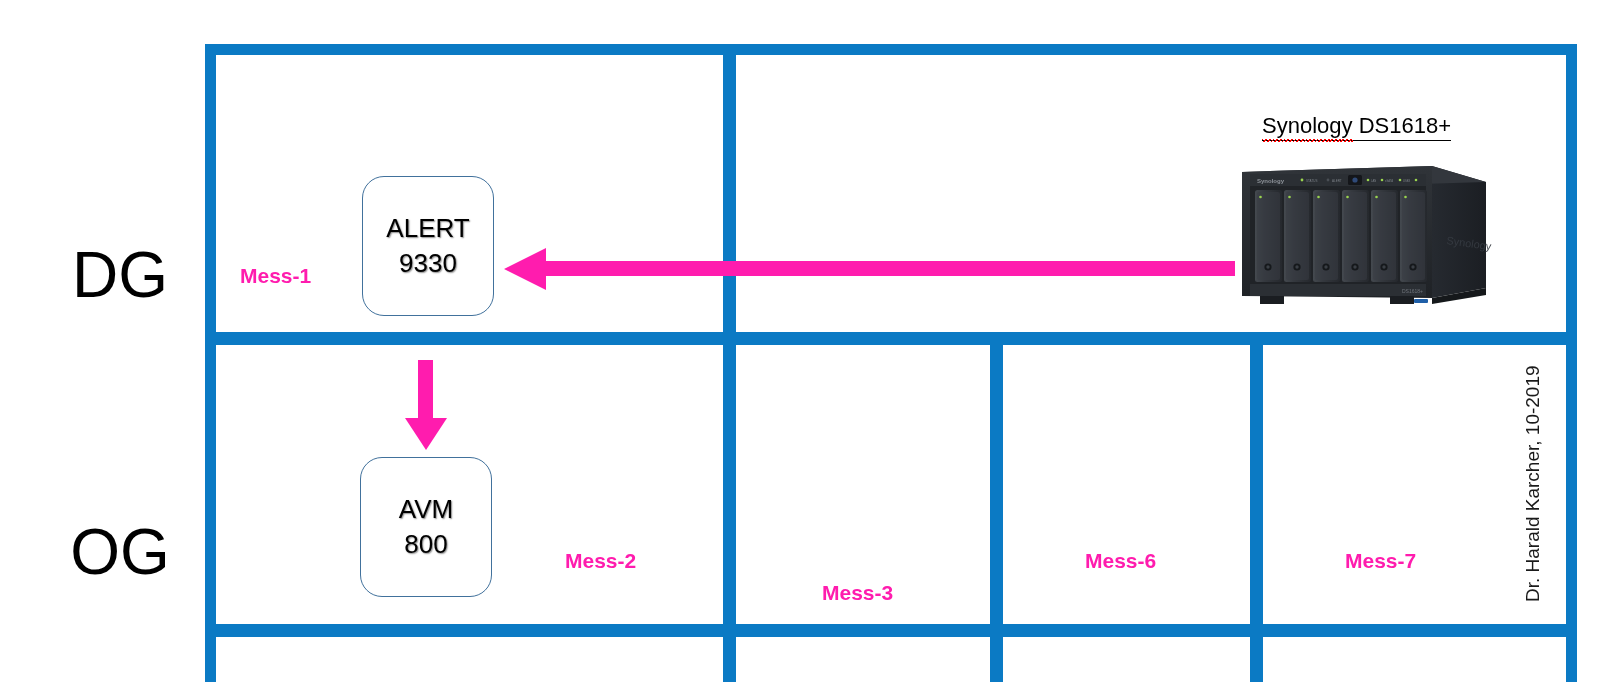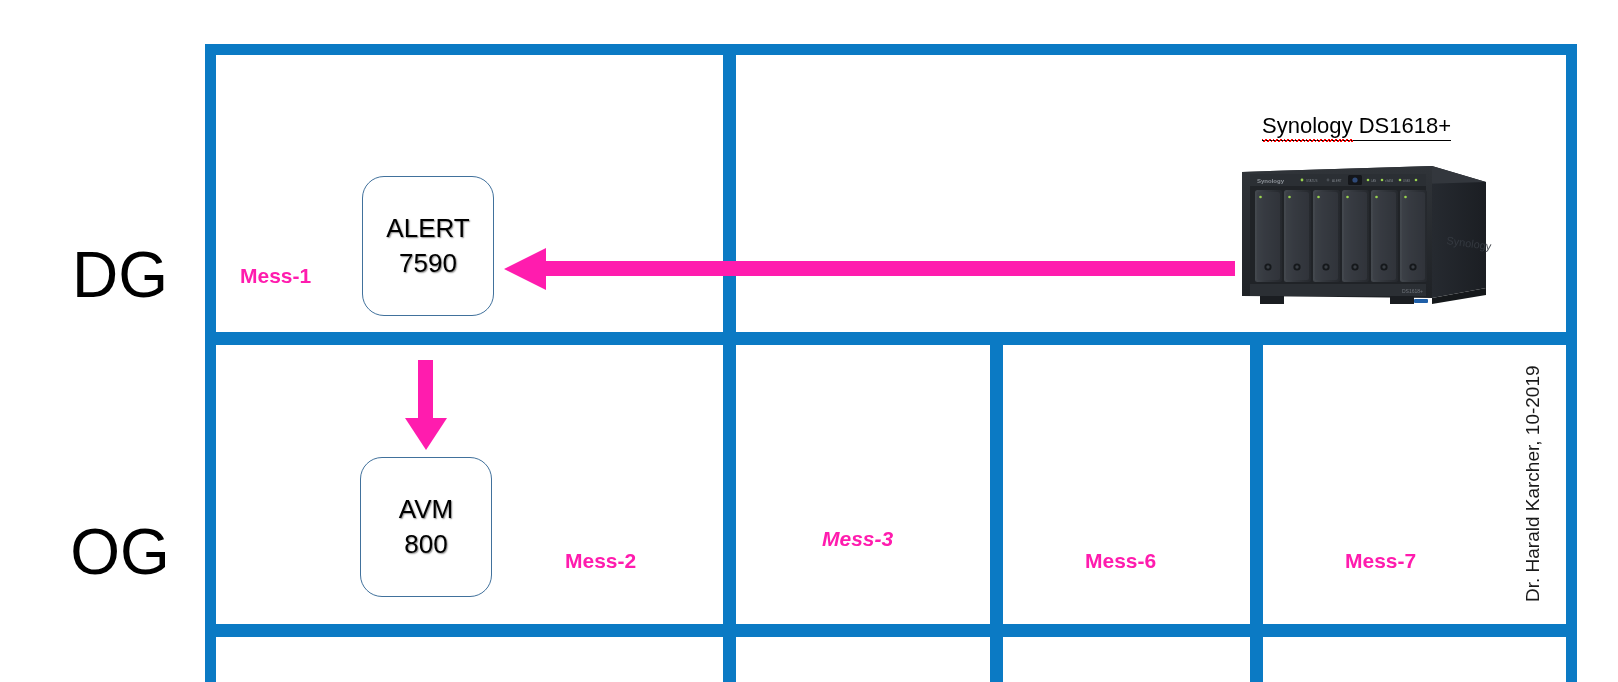--- a/index.html
+++ b/index.html
@@ -50,21 +50,21 @@
   .mess{
     position:absolute;
     color:#FF1CAE;
     font-weight:bold;
     font-size:21px;
     white-space:nowrap;
     line-height:1;
   }
   #mess-1{left:240px;top:265px;}
   #mess-2{left:565px;top:550px;}
-  #mess-3{left:822px;top:528px;font-style:italic;}
+  #mess-3{left:822px;top:582px;}
   #mess-4{left:1085px;top:550px;}
   #mess-5{left:1345px;top:550px;}
 
   
   .devbox{
     position:absolute;
     background:#ffffff;
     border:1.6px solid #41719C;
     border-radius:22px;
     display:flex;
@@ -179,21 +179,21 @@
   </div>
 
   <div class="arrow-h-shaft"></div>
   <div class="arrow-h-head"></div>
 
   <div class="arrow-v-shaft"></div>
   <div class="arrow-v-head"></div>
 
   <div class="devbox" id="dev-fritz">
     <span>ALERT</span>
-    <span>7590</span>
+    <span>9330</span>
   </div>
   <div class="devbox" id="dev-avm">
     <span>AVM</span>
     <span>800</span>
   </div>
 
   <div class="mess" id="mess-1">Mess-1</div>
   <div class="mess" id="mess-2">Mess-2</div>
   <div class="mess" id="mess-3">Mess-3</div>
   <div class="mess" id="mess-4">Mess-6</div>

